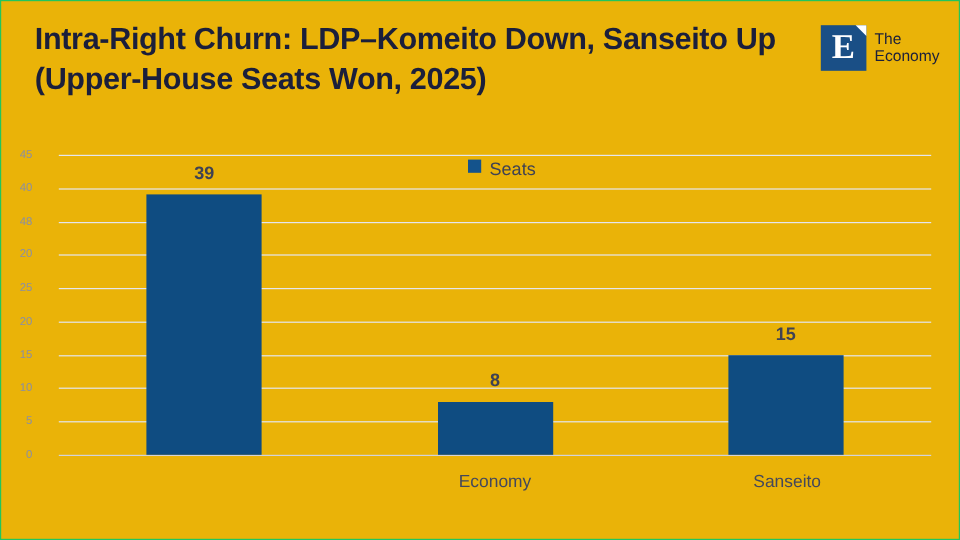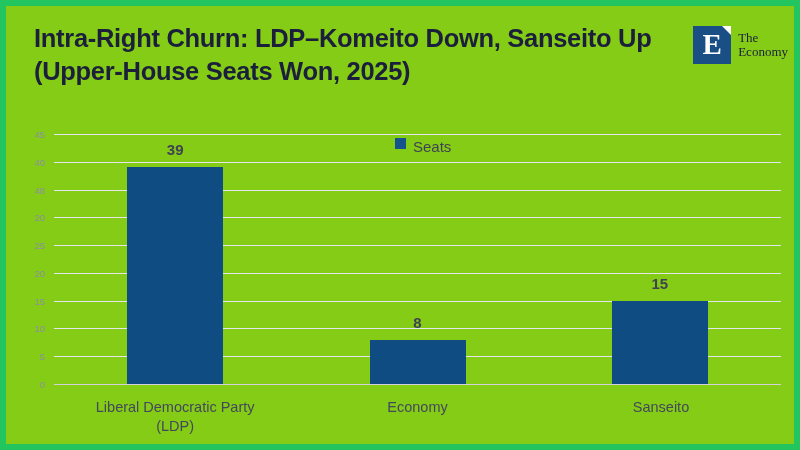--- a/index.html
+++ b/index.html
@@ -7,22 +7,22 @@
     padding: 0;
     background: #ffffff;
   }
   body {
     font-family: "Liberation Sans", sans-serif;
   }
   #page {
     position: relative;
     width: 800px;
     height: 450px;
-    background: #84cc16;
-    border: 6px solid #22c55e;
+    background: #eab308;
+    border: 1px solid #22c55e;
     box-sizing: border-box;
     overflow: hidden;
   }
 
   
   #header {
     position: absolute;
     left: 0; top: 0;
     width: 800px;
     height: 100px;
@@ -65,21 +65,21 @@
     margin-top: -2px;
   }
   #logo-mark .corner {
     position: absolute;
     top: 0; right: 0;
     width: 0; height: 0;
     border-left: 9px solid transparent;
     border-top: 9px solid #ffffff;
   }
   #logo-text {
-    font-family: Liberation Serif, serif;
+    font-family: Liberation Sans, sans-serif;
     font-size: 13px;
     line-height: 14px;
     color: #1b1f3b;
     font-weight: 400;
   }
 
   #source {
     position: absolute;
     left: 29px;
     top: 104px;
@@ -111,21 +111,21 @@
     width: 100%;
     height: 1px;
     background: #e4e6ee;
   }
   .gridline.baseline {
     background: #d2d3da;
   }
   .ytick {
     position: absolute;
     right: 100%;
-    margin-right: 9px;
+    margin-right: 22px;
     transform: translateY(-50%);
     font-size: 9.5px;
     color: #8b8fa3;
     white-space: nowrap;
     font-stretch: condensed;
   }
   .bar {
     position: absolute;
     bottom: 0;
     background: #0f4c81;
@@ -221,22 +221,20 @@
           <span class="ytick">48</span>
         </div>
         <div class="gridline" style="top: 27.7778px;">
           <span class="ytick">40</span>
         </div>
         <div class="gridline" style="top: 0px;">
           <span class="ytick">45</span>
         </div>
         <div class="bar" style="left: 73.1667px; width: 96px; height: 216.667px; background: rgb(15, 76, 129);"></div>
         <div class="bar-label" style="left: 121.167px; top: 24.3333px;">39</div>
-        <div class="cat-label" style="left: 121.167px;">Liberal Democratic Party
-(LDP)</div>
         <div class="bar" style="left: 315.5px; width: 96px; height: 44.4444px; background: rgb(15, 76, 129);"></div>
         <div class="bar-label" style="left: 363.5px; top: 196.556px;">8</div>
         <div class="cat-label" style="left: 363.5px;">Economy</div>
         <div class="bar" style="left: 557.833px; width: 96px; height: 83.3333px; background: rgb(15, 76, 129);"></div>
         <div class="bar-label" style="left: 605.833px; top: 157.667px;">15</div>
         <div class="cat-label" style="left: 607px;">Sanseito</div>
       </div>
   </div>
 
 </div>

